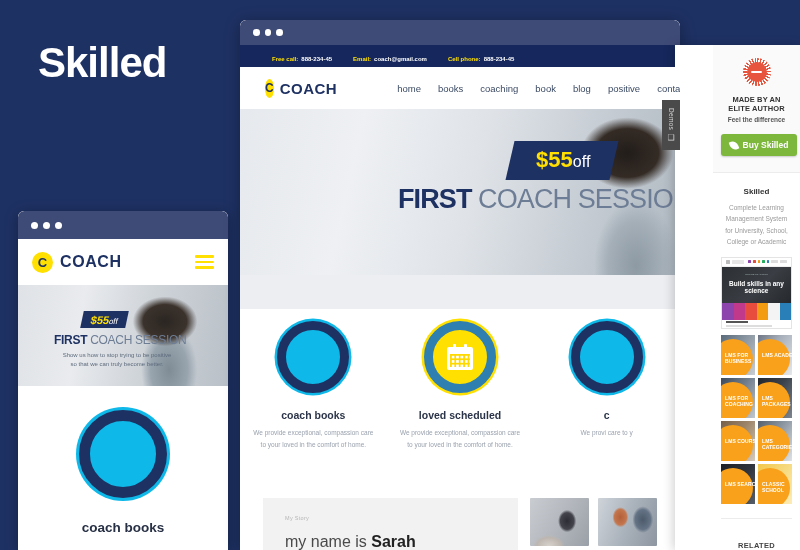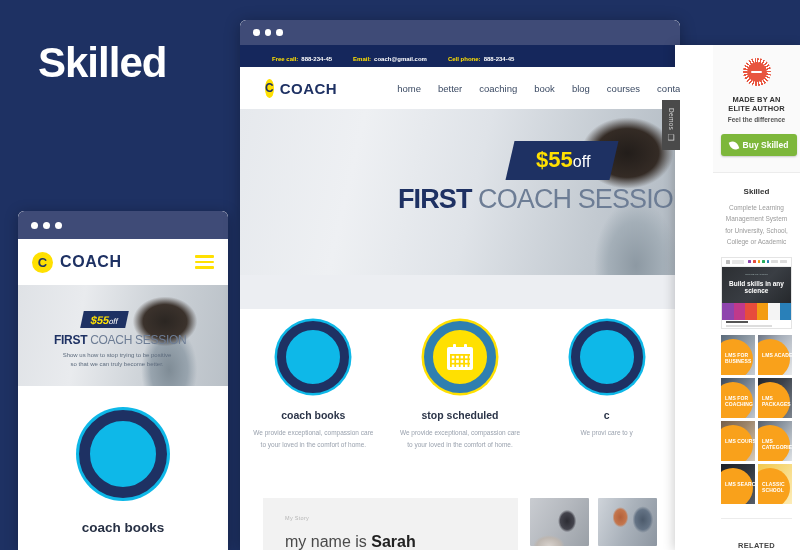--- a/index.html
+++ b/index.html
@@ -271,25 +271,25 @@
     <span>
       <span class="lab">Cell phone:</span><span class="val">888-234-45</span>
     </span>
   </div>
 
   <div class="d-nav">
     <span class="d-logo-c">C</span>
     <span class="d-logo-t">COACH</span>
     <nav class="d-menu">
       <a href="#">home</a>
-      <a href="#">better</a>
+      <a href="#">books</a>
       <a href="#">coaching</a>
       <a href="#">book</a>
       <a href="#">blog</a>
-      <a href="#">courses</a>
+      <a href="#">positive</a>
       <a href="#">contact</a>
     </nav>
   </div>
 
   <div class="d-hero">
     <div class="d-badge">
       <span><b>$55</b><i>off</i></span>
     </div>
     <div class="d-h1">
       <b>FIRST</b><span> COACH SESSION</span>
@@ -317,21 +317,21 @@
     </div>
     <div class="d-fcol">
       <div class="d-circle c-yellow">
         <span class="cal">
           <span class="peg" style="left:6px"></span>
             <span class="peg" style="right:6px"></span>
           <span class="body"></span>
             <span class="grid"></span>
         </span>
       </div>
-      <div class="d-ftitle">stop scheduled</div>
+      <div class="d-ftitle">loved scheduled</div>
       <div class="d-ftext">We provide exceptional, compassion care to your loved in the comfort of home.</div>
     </div>
     <div class="d-fcol">
       <div class="d-circle c-blue">
         <span class="mon" style="width:26px;height:21px">
           <span class="scr" style="width:26px;height:17px"></span><span class="stand" style="width:7px;height:3.5px"></span>
         </span>
       </div>
       <div class="d-ftitle">c</div>
       <div class="d-ftext">We provi care to y</div>

